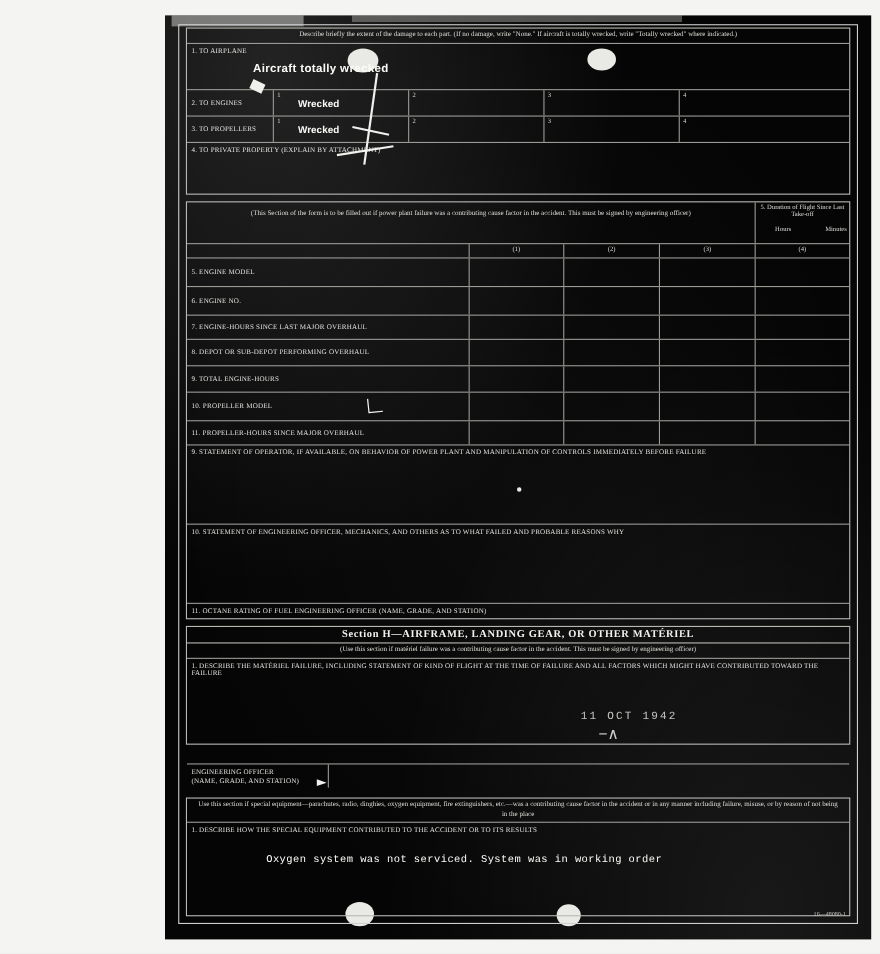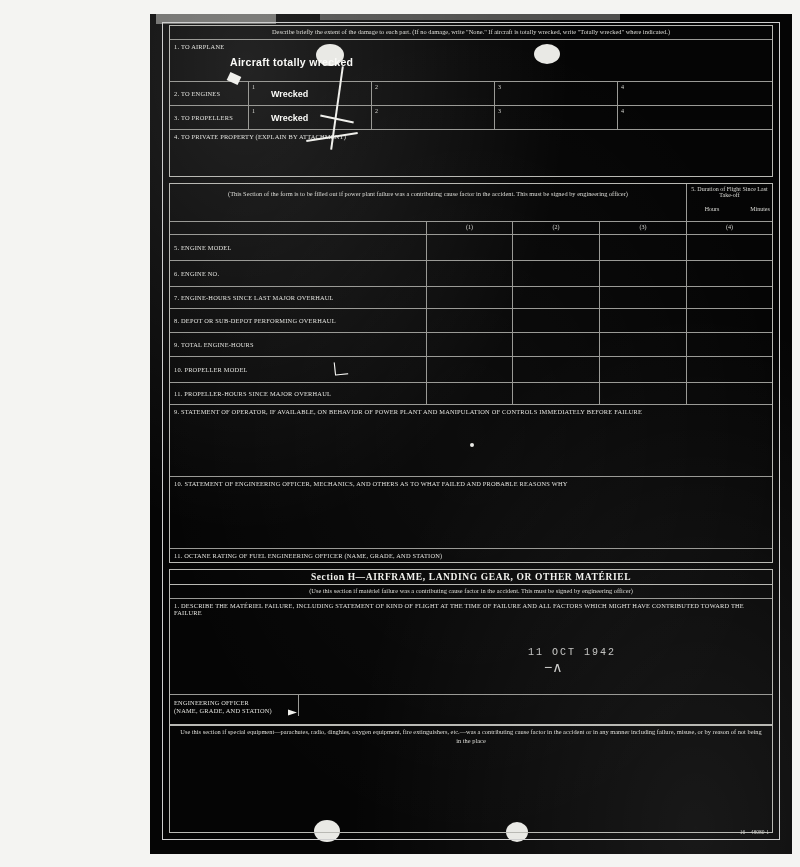--- a/index.html
+++ b/index.html
@@ -234,21 +234,21 @@
 
         <div class="row" style="height:72px;">
           <div class="lbl">10. Statement of Engineering Officer, Mechanics, and Others as to What Failed and Probable Reasons Why</div>
         </div>
 
         <div class="row" style="height:14px;">
           <div class="lbl" style="top:3px;">11. Octane Rating of Fuel    Engineering Officer (Name, Grade, and Station)</div>
         </div>
       </div>
 
-      <div class="band" style="top:546px;height:156px;">
+      <div class="band" style="top:546px;height:108px;">
         <div class="secthead">Section H—AIRFRAME, LANDING GEAR, OR OTHER MATÉRIEL</div>
         <div class="tiny">(Use this section if matériel failure was a contributing cause factor in the accident.  This must be signed by engineering officer)</div>
 
         <div class="row" style="height:96px;">
           <div class="lbl" style="right:8px;">1. Describe the Matériel Failure, Including Statement of Kind of Flight at the Time of Failure and All Factors Which Might Have Contributed Toward the Failure</div>
           <div class="typed" style="left:358px;top:48px;font-size:10px;letter-spacing:2px;opacity:.75;">11 OCT 1942</div>
           <div class="hand" style="left:374px;top:60px;font-size:14px;opacity:.8;">−∧</div>
         </div>
 
         <div class="row" style="height:22px;">
@@ -260,18 +260,22 @@
             <svg width="40" height="7" viewBox="0 0 40 7">
                 <path d="M0 3.5 H30 L30 0.5 L39 3.5 L30 6.5 L30 3.5 Z" fill="#f0f0ec"></path>
               </svg>
           </div>
           <div class="cell" style="left:128px;right:0;"></div>
         </div>
       </div>
 
       <div class="band" style="top:702px;height:108px;">
         <div class="tiny">Use this section if special equipment—parachutes, radio, dinghies, oxygen equipment, fire extinguishers, etc.—was a contributing cause factor in the accident or in any manner including failure, misuse, or by reason of not being in the place</div>
+        <div class="row" style="height:66px;">
+          <div class="lbl">1. Describe How the Special Equipment Contributed to the Accident or to Its Results</div>
+          <div class="typed" style="left:72px;top:28px;font-size:9.5px;">Oxygen system was not serviced.  System was in working order</div>
+        </div>
       </div>
 
       <div class="footcode">16—48080-1</div>
     </div>
   </div>
 </div>
 
 </body></html>

